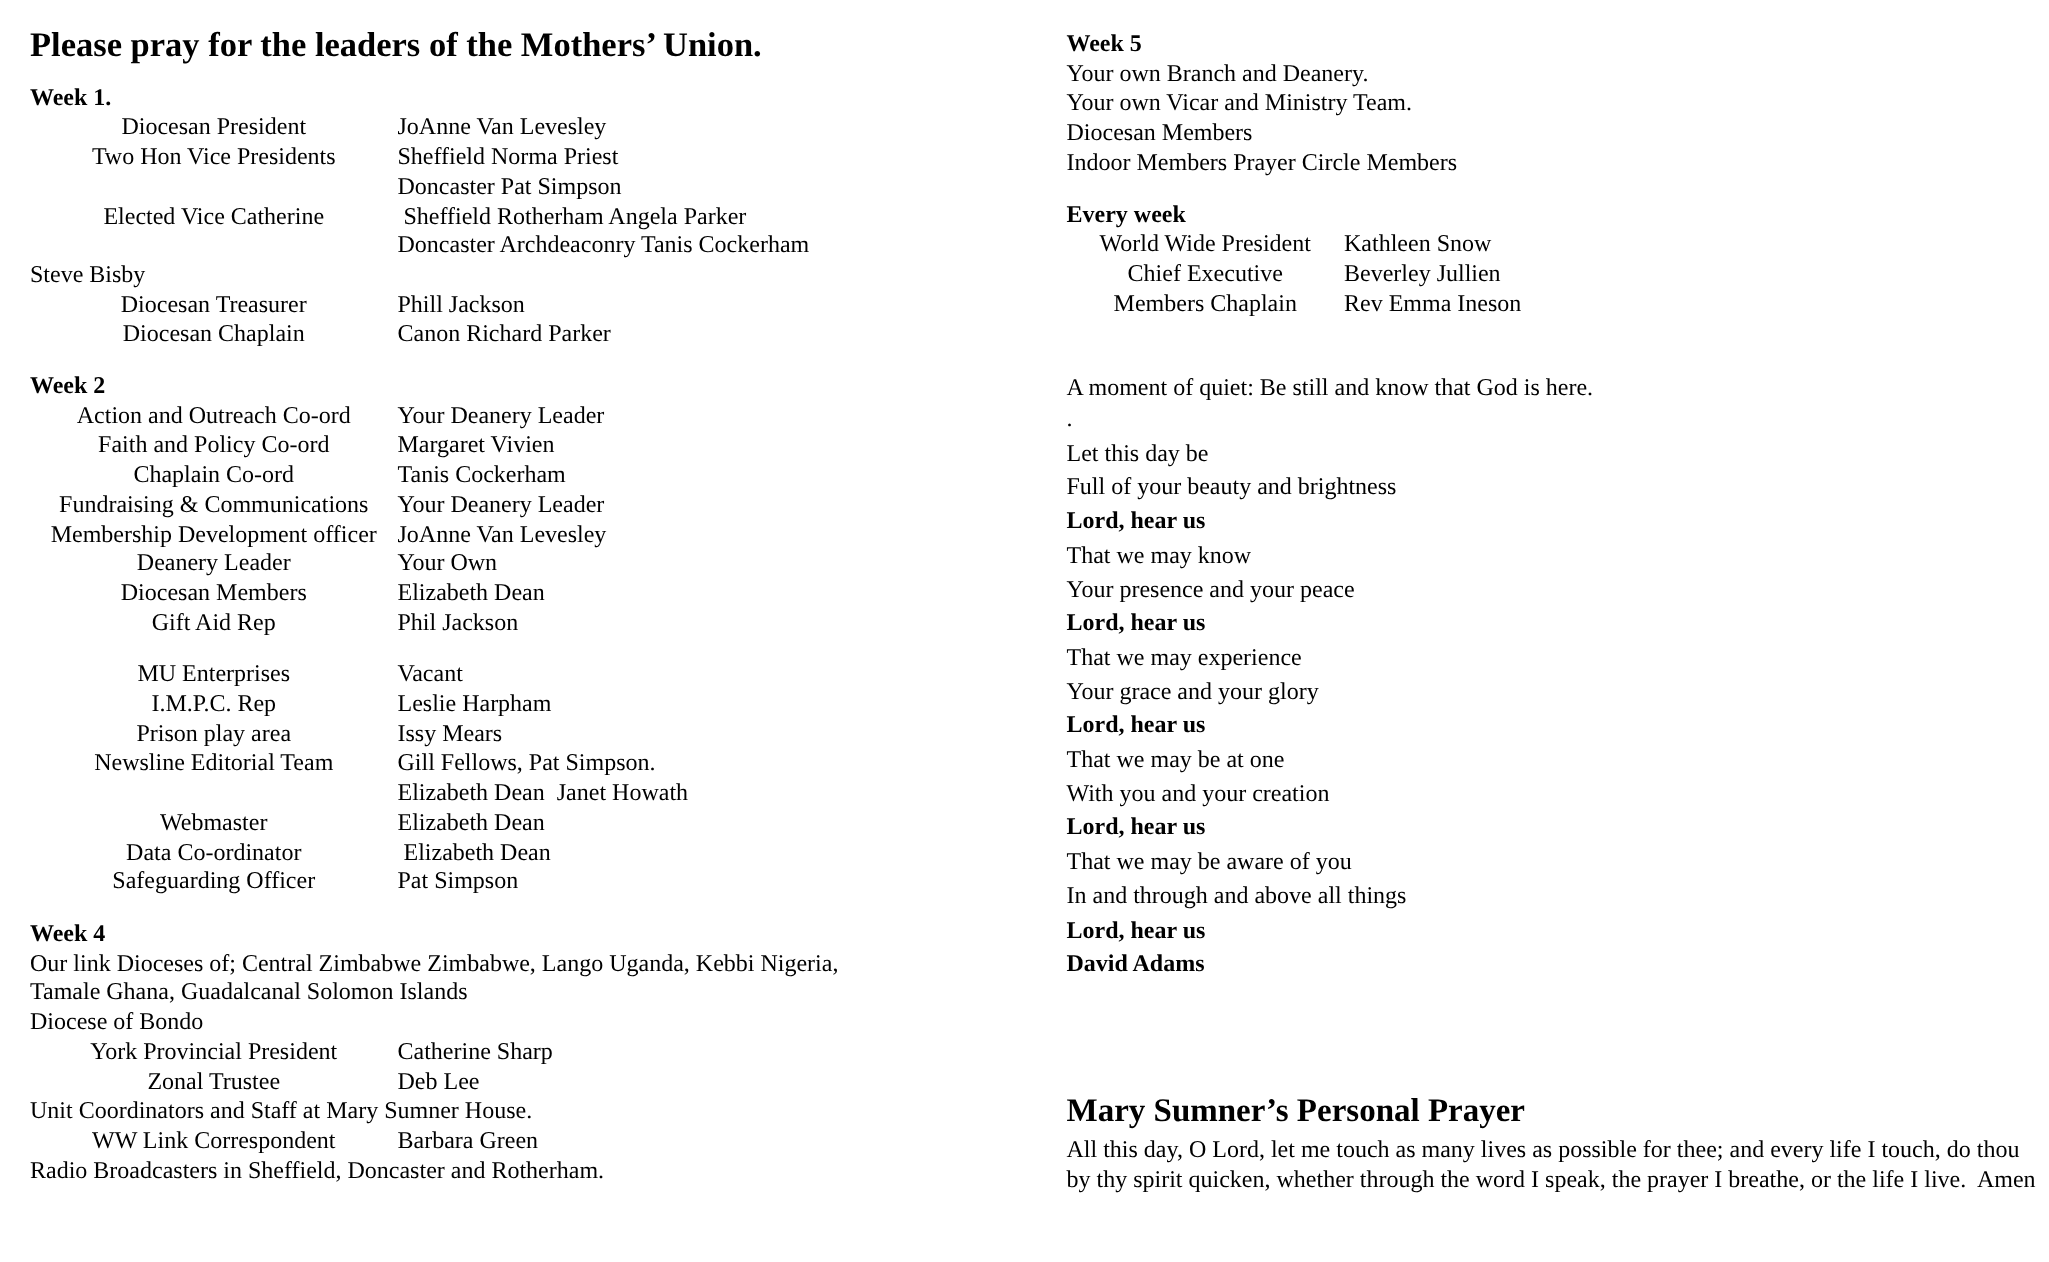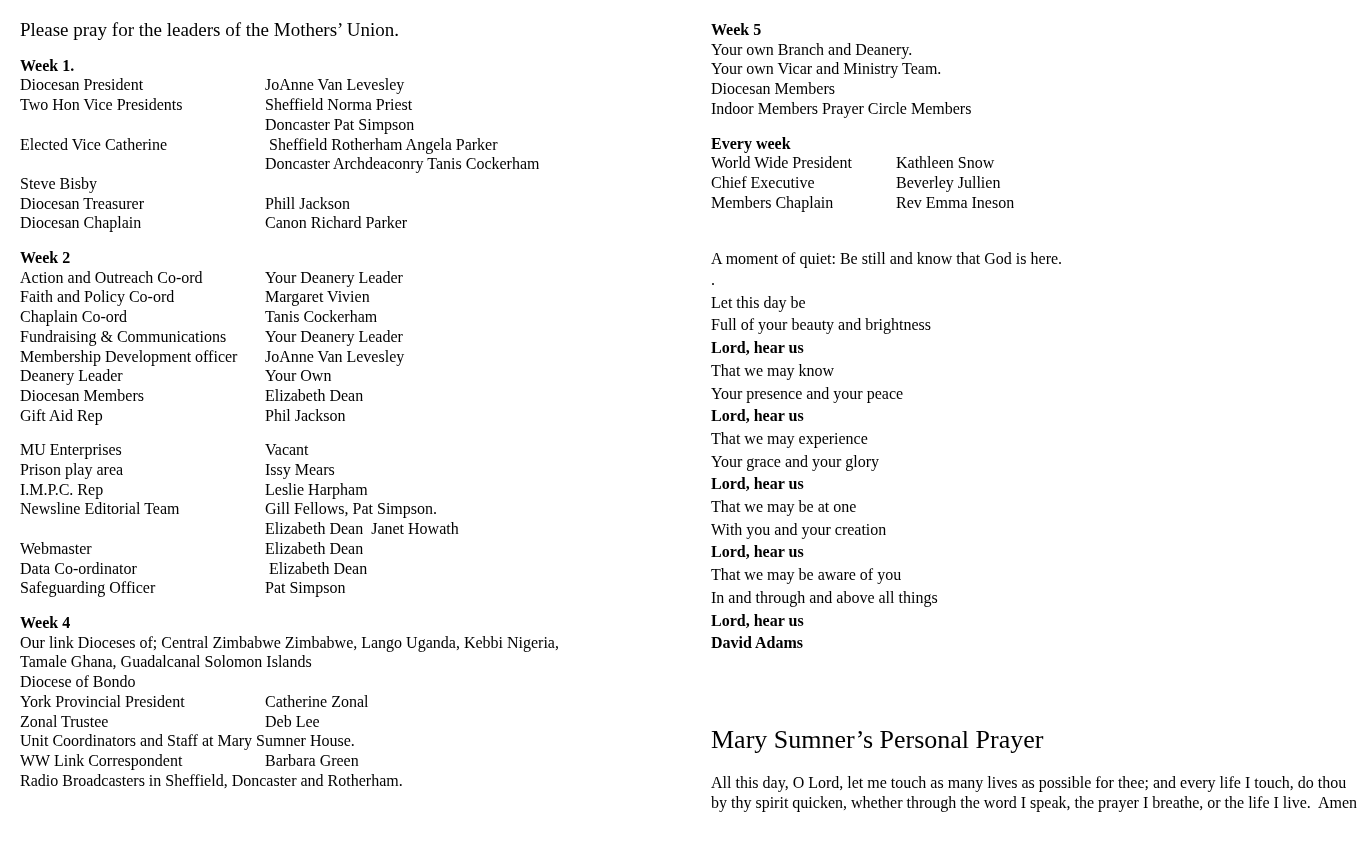--- a/index.html
+++ b/index.html
@@ -6,39 +6,39 @@
   body {
     width: 1366px; height: 841px; position: relative;
     background: #ffffff; color: #000000;
     font-family: "Liberation Serif", "DejaVu Serif", serif;
     font-size: 16px;
   }
   .col { position: absolute; top: 20px; }
   #left-col  { left: 20px;  width: 668px; }
   #right-col { left: 711px; width: 650px; }
 
-  .doc-title { font-weight: normal; font-size: 19px; line-height: 19.7px; margin: 0 0 16px 0; }
+  .doc-title { font-weight: bold; font-size: 23px; line-height: 19.7px; margin: 0 0 16px 0; }
   .sec { margin-top: 15px; }
   .sec-heading { font-weight: bold; line-height: 19.7px; white-space: pre-wrap; }
 
   .row { display: flex; line-height: 19.7px; }
-  .lbl { flex: 0 0 245px; white-space: pre-wrap; }
+  .lbl { flex: 0 0 245px; white-space: pre-wrap; text-align: center; }
   .val { white-space: pre-wrap; }
   .line { line-height: 19.7px; white-space: pre-wrap; }
 
   #every-week .lbl { flex: 0 0 185px; }
 
   #quiet-line { margin-top: 37px; }
   #prayer { margin-top: 0; }
   .pline { line-height: 22.7px; white-space: pre-wrap; }
   .pline.bold { font-weight: bold; }
 
   #mary-sumner { margin-top: 72px; }
-  .mary-heading { font-weight: normal; font-size: 26px; line-height: 26px; }
-  .mary-body { line-height: 20.2px; margin-top: 20px; white-space: pre-wrap; width: 650px; }
+  .mary-heading { font-weight: bold; font-size: 22px; line-height: 26px; }
+  .mary-body { line-height: 20.2px; margin-top: 4px; white-space: pre-wrap; width: 650px; }
 </style>
 </head>
 <body>
 
 <div id="left-col" class="col">
   <div class="doc-title">Please pray for the leaders of the Mothers’ Union.</div>
 
   <div class="sec">
     <div class="sec-heading">Week 1.</div>
     <div class="row">
@@ -109,26 +109,26 @@
         <span class="val">Phil Jackson</span>
       </div>
   </div>
 
   <div class="sec">
     <div class="row">
         <span class="lbl">MU Enterprises</span>
         <span class="val">Vacant</span>
       </div>
     <div class="row">
+        <span class="lbl">I.M.P.C. Rep</span>
+        <span class="val">Leslie Harpham</span>
+      </div>
+    <div class="row">
         <span class="lbl">Prison play area</span>
         <span class="val">Issy Mears</span>
-      </div>
-    <div class="row">
-        <span class="lbl">I.M.P.C. Rep</span>
-        <span class="val">Leslie Harpham</span>
       </div>
     <div class="row">
         <span class="lbl">Newsline Editorial Team</span>
         <span class="val">Gill Fellows, Pat Simpson.</span>
       </div>
     <div class="row">
         <span class="lbl"></span>
         <span class="val">Elizabeth Dean  Janet Howath</span>
       </div>
     <div class="row">
@@ -145,21 +145,21 @@
       </div>
   </div>
 
   <div class="sec">
     <div class="sec-heading">Week 4</div>
     <div class="line">Our link Dioceses of; Central Zimbabwe Zimbabwe, Lango Uganda, Kebbi Nigeria,</div>
     <div class="line">Tamale Ghana, Guadalcanal Solomon Islands</div>
     <div class="line">Diocese of Bondo</div>
     <div class="row">
         <span class="lbl">York Provincial President</span>
-        <span class="val">Catherine Zonal</span>
+        <span class="val">Catherine Sharp</span>
       </div>
     <div class="row">
         <span class="lbl">Zonal Trustee</span>
         <span class="val">Deb Lee</span>
       </div>
     <div class="line">Unit Coordinators and Staff at Mary Sumner House.</div>
     <div class="row">
         <span class="lbl">WW Link Correspondent</span>
         <span class="val">Barbara Green</span>
       </div>

